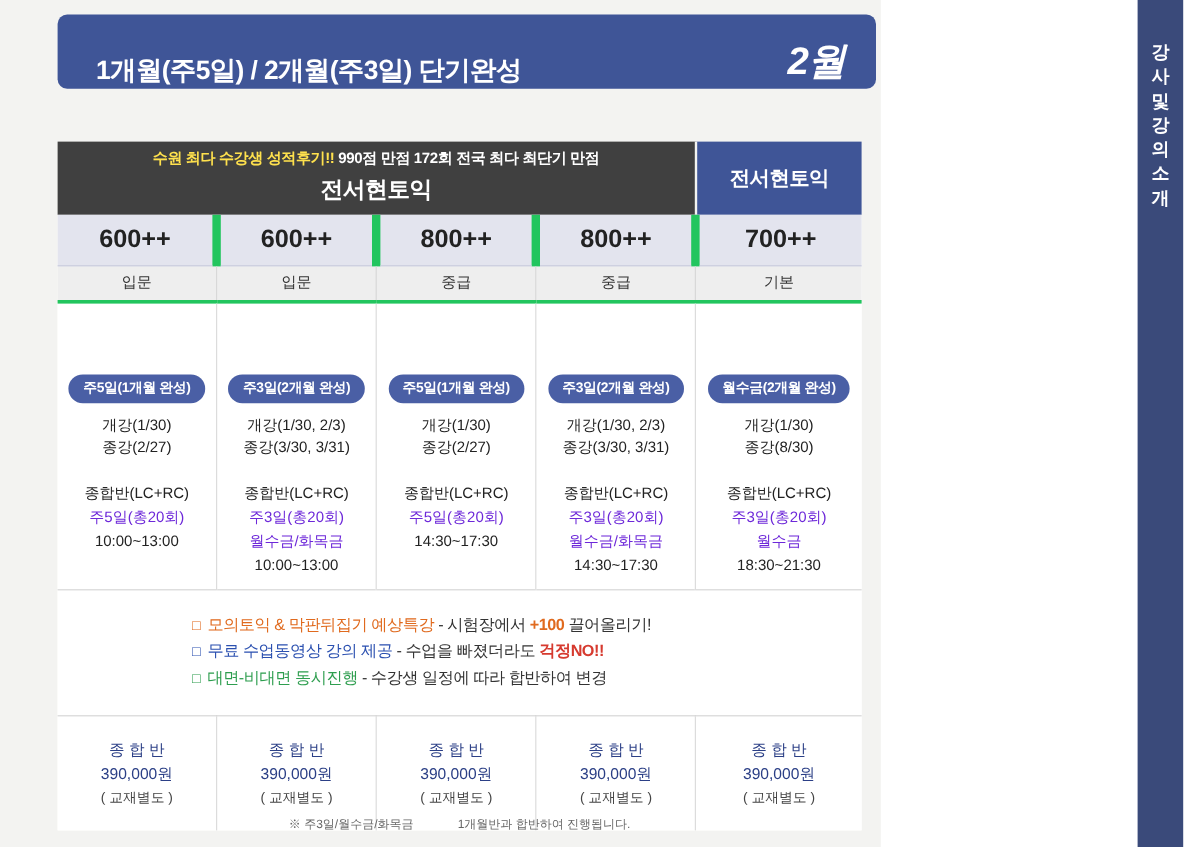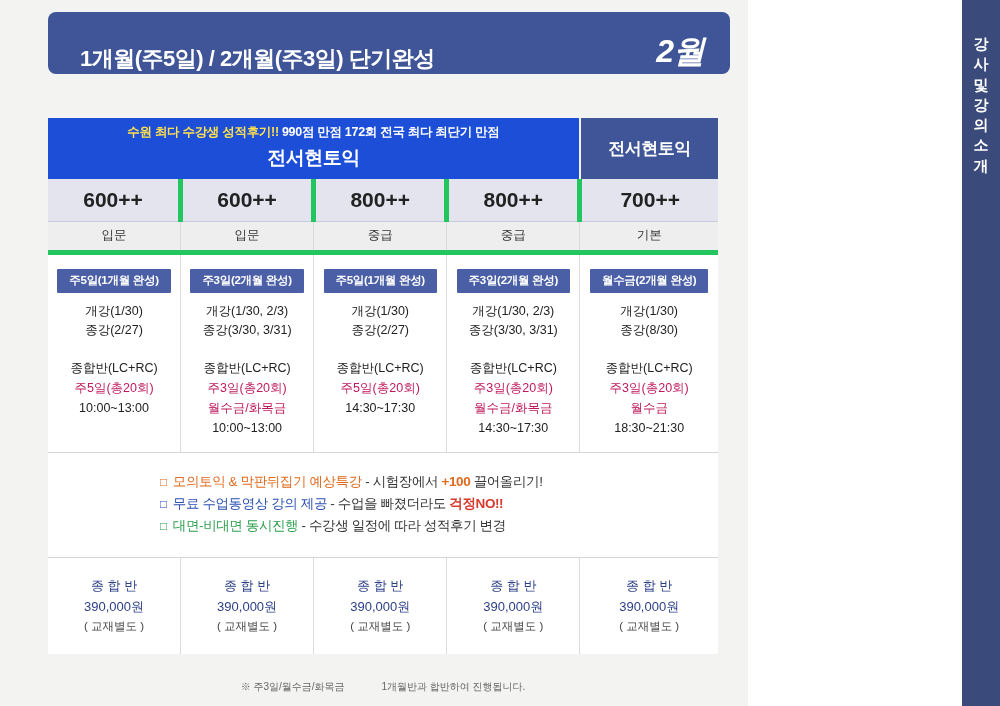--- a/index.html
+++ b/index.html
@@ -38,21 +38,21 @@
   
   .tbl {
     position: absolute; left: 48px; top: 118px;
     width: 670px;
     border-collapse: collapse;
     background: #ffffff;
   }
 
   .banner-row td { padding: 0; border: none; }
   .banner-left {
-    background: #1d4ed8;
+    background: #404040;
     height: 58px;
     text-align: center;
     color: #ffffff;
     padding: 6px 0 8px 0 !important;
     margin-left: 24px;
   }
   .banner-left .l1 { font-size: 12.5px; font-weight: bold; color: #ffe14d; letter-spacing: -0.3px;}
   .banner-left .l1 .w { color:#ffffff; font-weight:bold; }
   .banner-left .l2 { font-size: 19px; font-weight: bold; margin-top: 4px; letter-spacing: -0.5px;}
   .banner-right {
@@ -64,59 +64,60 @@
     letter-spacing: -0.5px;
   }
 
   .lvl td {
     background: #e3e4ee;
     text-align: center;
     font-size: 21px;
     font-weight: bold;
     color: #222;
     padding: 9px 0 9px 0;
-    border-right: 5px solid #22c55e;
+    border-right: 7px solid #22c55e;
     border-bottom: 1px solid #c9cbdd;
   }
   .lvl td:last-child { border-right: none; }
 
   .sub td {
     background: #eeeeee;
     text-align: center;
     font-size: 12.5px;
     color: #333;
     padding: 5px 0 6px 0;
     border-right: 1px solid #d8d8d8;
-    border-bottom: 5px solid #22c55e;
+    border-bottom: 3px solid #22c55e;
   }
   .sub td:last-child { border-right: none; }
 
   .body td {
     vertical-align: top;
     text-align: center;
     padding: 14px 4px 10px 4px;
     border-right: 1px solid #dcdcdc;
     height: 200px;
     background: #ffffff;
   }
   .body td:last-child { border-right: none; }
 
   .pill {
     display: inline-block;
     background: #4a5fa5;
     color: #fff;
     font-size: 11.5px;
     font-weight: bold;
-    border-radius: 1px;
+    border-radius: 12px;
     padding: 4px 12px 5px 12px;
     letter-spacing: -0.3px;
+    margin-top: 45px;
   }
   .dates { margin-top: 9px; font-size: 12.5px; color: #222; line-height: 1.55; }
   .block2 { margin-top: 17px; font-size: 12.5px; line-height: 1.6; color: #222; }
-  .blue { color: #be185d; }
+  .blue { color: #6d28d9; }
   .time { color: #222; }
 
   .notes td {
     border-top: 1px solid #d6d6d6;
     border-bottom: 1px solid #d6d6d6;
     padding: 16px 0 18px 0;
     background: #ffffff;
     text-align: left;
   }
   .note-line {
@@ -149,21 +150,21 @@
   .footnote {
     position: absolute; left: 48px; top: 680px; width: 670px;
     text-align: center;
     font-size: 10px;
     color: #666;
   }
   .footnote .fn1 { margin-right: 34px; }
 
   
   .rail {
-    position: absolute; right: 0; top: 0;
+    position: absolute; right: 14px; top: 0;
     width: 252px; height: 706px;
     background: #ffffff;
   }
   .rail-tab {
     position: absolute; right: 0; top: 0;
     width: 38px; height: 706px;
     background: #3a4a7a;
   }
   .rail-tab-text {
     position: absolute; right: 8px; top: 34px;
@@ -285,21 +286,21 @@
 
     <tr class="notes">
       <td colspan="5">
         <div class="note-line n1">
           <span class="sq">□</span><span>모의토익 &amp; 막판뒤집기 예상특강</span><span class="plain"> - 시험장에서 </span><span class="em-orange">+100</span><span class="plain"> 끌어올리기!</span>
         </div>
         <div class="note-line n2">
           <span class="sq">□</span><span>무료 수업동영상 강의 제공</span><span class="plain"> - 수업을 빠졌더라도 </span><span class="em-red">걱정NO!!</span><span class="plain"></span>
         </div>
         <div class="note-line n3">
-          <span class="sq">□</span><span>대면-비대면 동시진행</span><span class="plain"> - 수강생 일정에 따라 성적후기 변경</span>
+          <span class="sq">□</span><span>대면-비대면 동시진행</span><span class="plain"> - 수강생 일정에 따라 합반하여 변경</span>
         </div>
       </td>
     </tr>
 
     <tr class="price">
       <td>
         <div>종 합 반</div>
         <div>390,000원</div>
         <div class="small">( 교재별도 )</div>
       </td>

